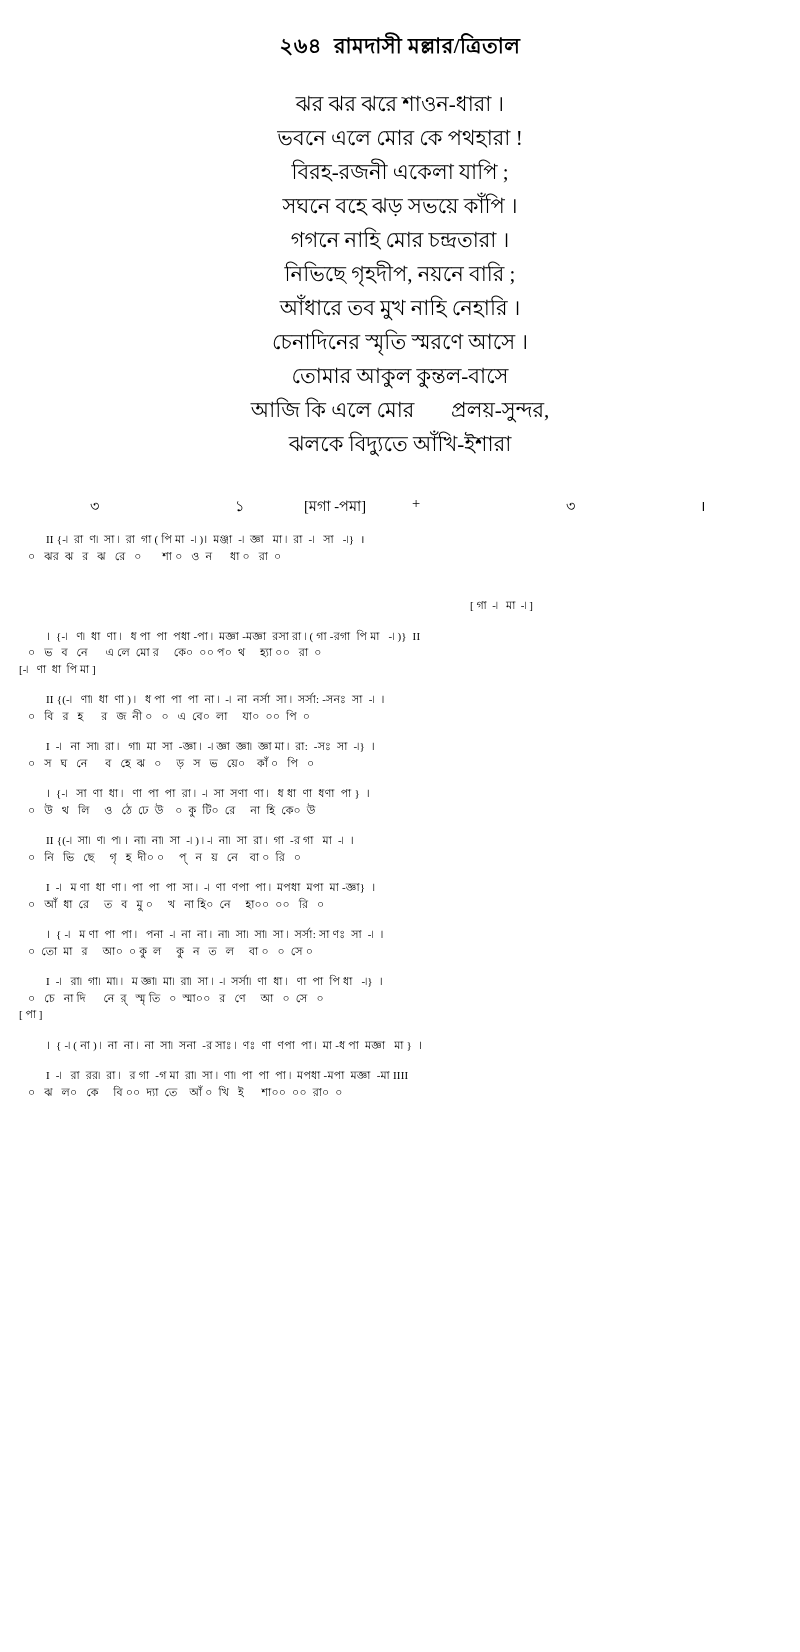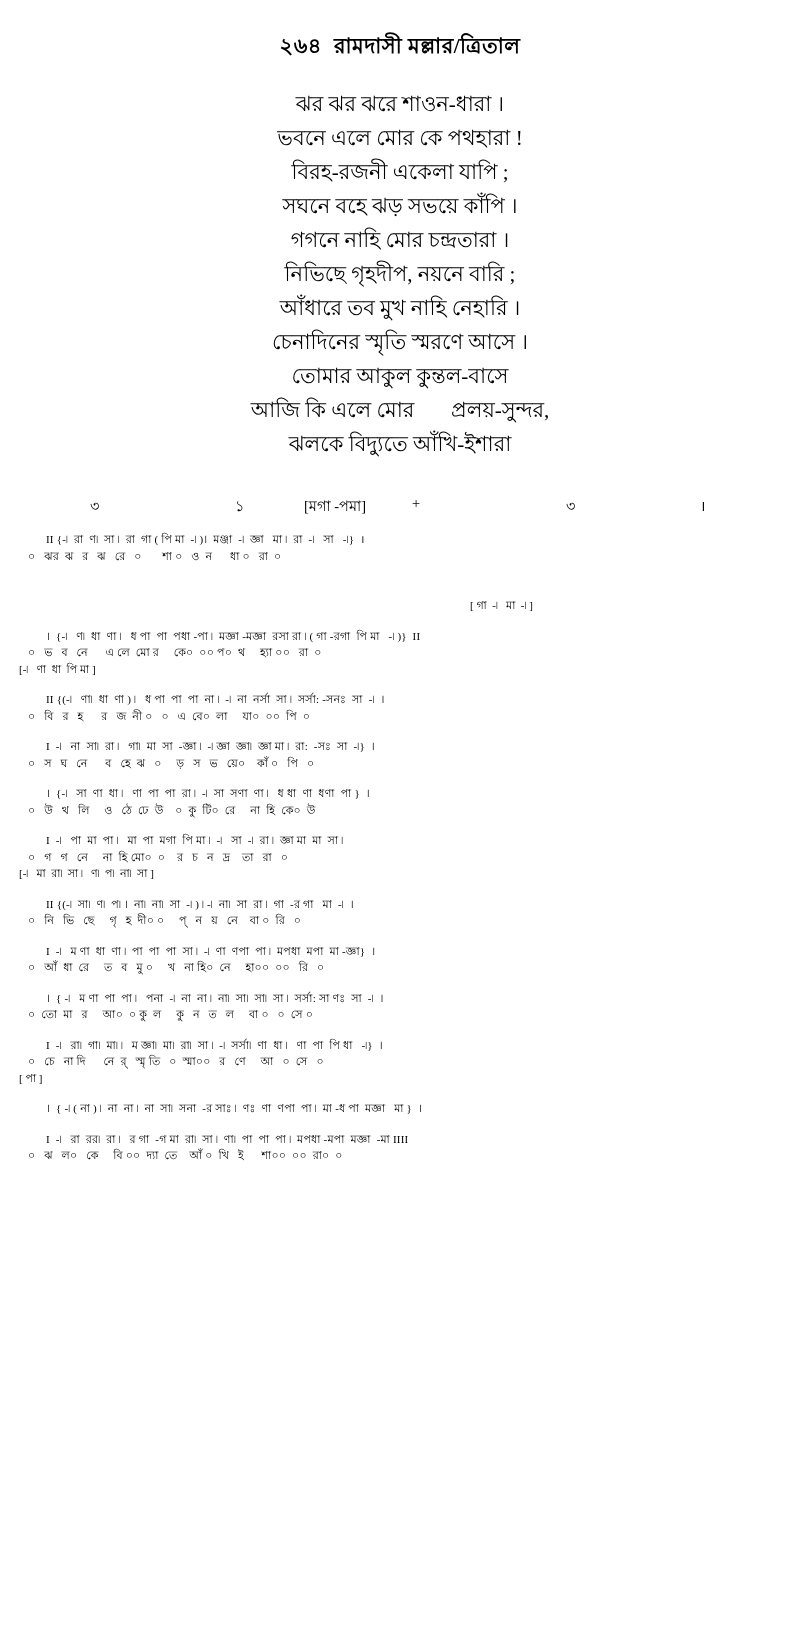--- a/index.html
+++ b/index.html
@@ -144,25 +144,20 @@
     <div class="stanza">
       <div class="row sargam">I  -৷   না  সা৷  রা ৷   গা৷  মা  সা  -জ্ঞা ৷  -৷ জ্ঞা  জ্ঞা৷  জ্ঞা মা ৷  রা:  -সঃ  সা  -৷}  ।</div>
       <div class="row text">০   স   ঘ   নে      ব   হে  ঝ   ০     ড়   স   ভ   য়ে০    কাঁ ০   পি   ০</div>
     </div>
 
     <div class="stanza">
       <div class="row sargam">।  {-৷   সা  ণা  ধা ৷   ণা  পা  পা  রা ৷  -৷  সা  সণা  ণা ৷   ধ ধা  ণা  ধণা  পা }  ।</div>
       <div class="row text">০   উ   থ   লি     ও   ঠে  ঢে  উ    ০  কু  টি০  রে     না  হি  কে০  উ</div>
     </div>
 
-    <div class="stanza">
-      <div class="row sargam">I  -৷   পা  মা  পা ৷   মা  পা  মগা  পি মা ৷  -৷   সা  -৷  রা ৷  জ্ঞা মা  মা  সা ৷</div>
-      <div class="row text">০   গ   গ   নে     না  হি মো০  ০    র   চ   ন   দ্র    তা   রা   ০</div>
-      <div class="row aside-left">[-৷   মা  রা৷  সা ৷   ণ৷  প৷  না৷  সা ]</div>
-    </div>
 
     <div class="stanza">
       <div class="row sargam">II {(-৷  সা৷  ণ৷  প৷ ।  না৷  না৷  সা  -৷ ) ৷ -৷  না৷  সা  রা ৷  গা  -র গা   মা  -৷  ।</div>
       <div class="row text">০   নি   ভি   ছে     গৃ   হ  দী০ ০     প্   ন   য়   নে    বা ০  রি   ০</div>
     </div>
 
     <div class="stanza">
       <div class="row sargam">I  -৷   ম ণা  ধা  ণা ৷  পা  পা  পা  সা ৷  -৷  ণা  ণপা  পা ৷  মপধা  মপা  মা -জ্ঞা}  ।</div>
       <div class="row text">০   আঁ  ধা  রে     ত   ব   মু ০     খ   না হি০  নে     হা০০  ০০   রি   ০</div>
     </div>

